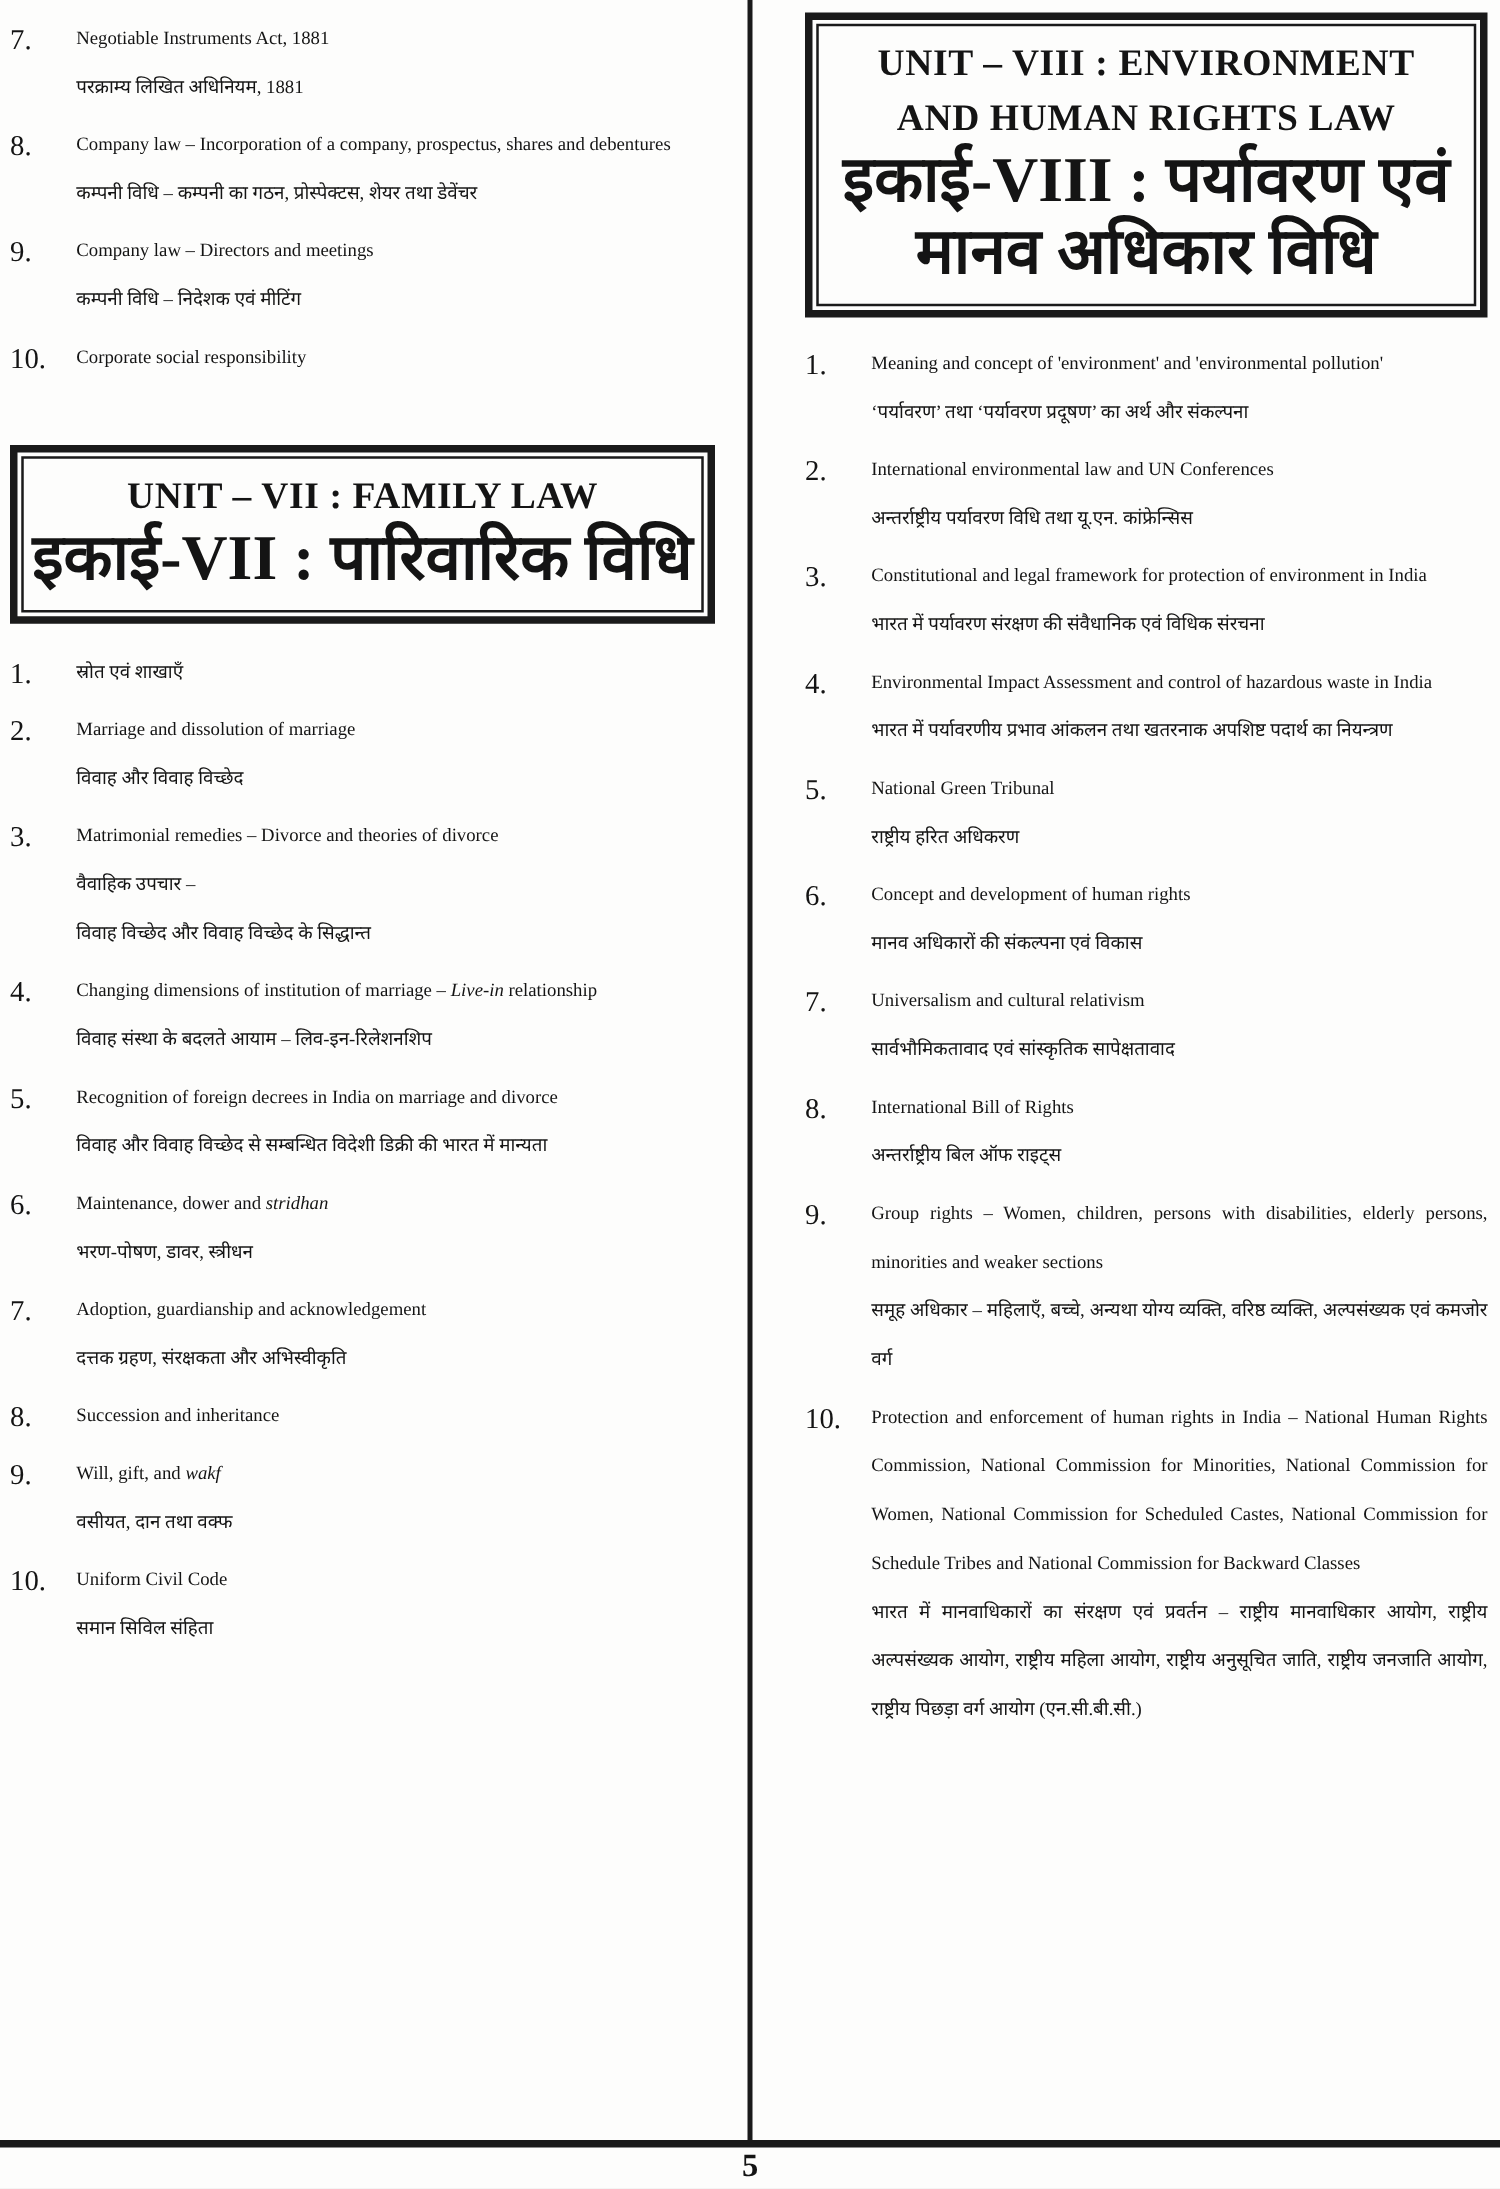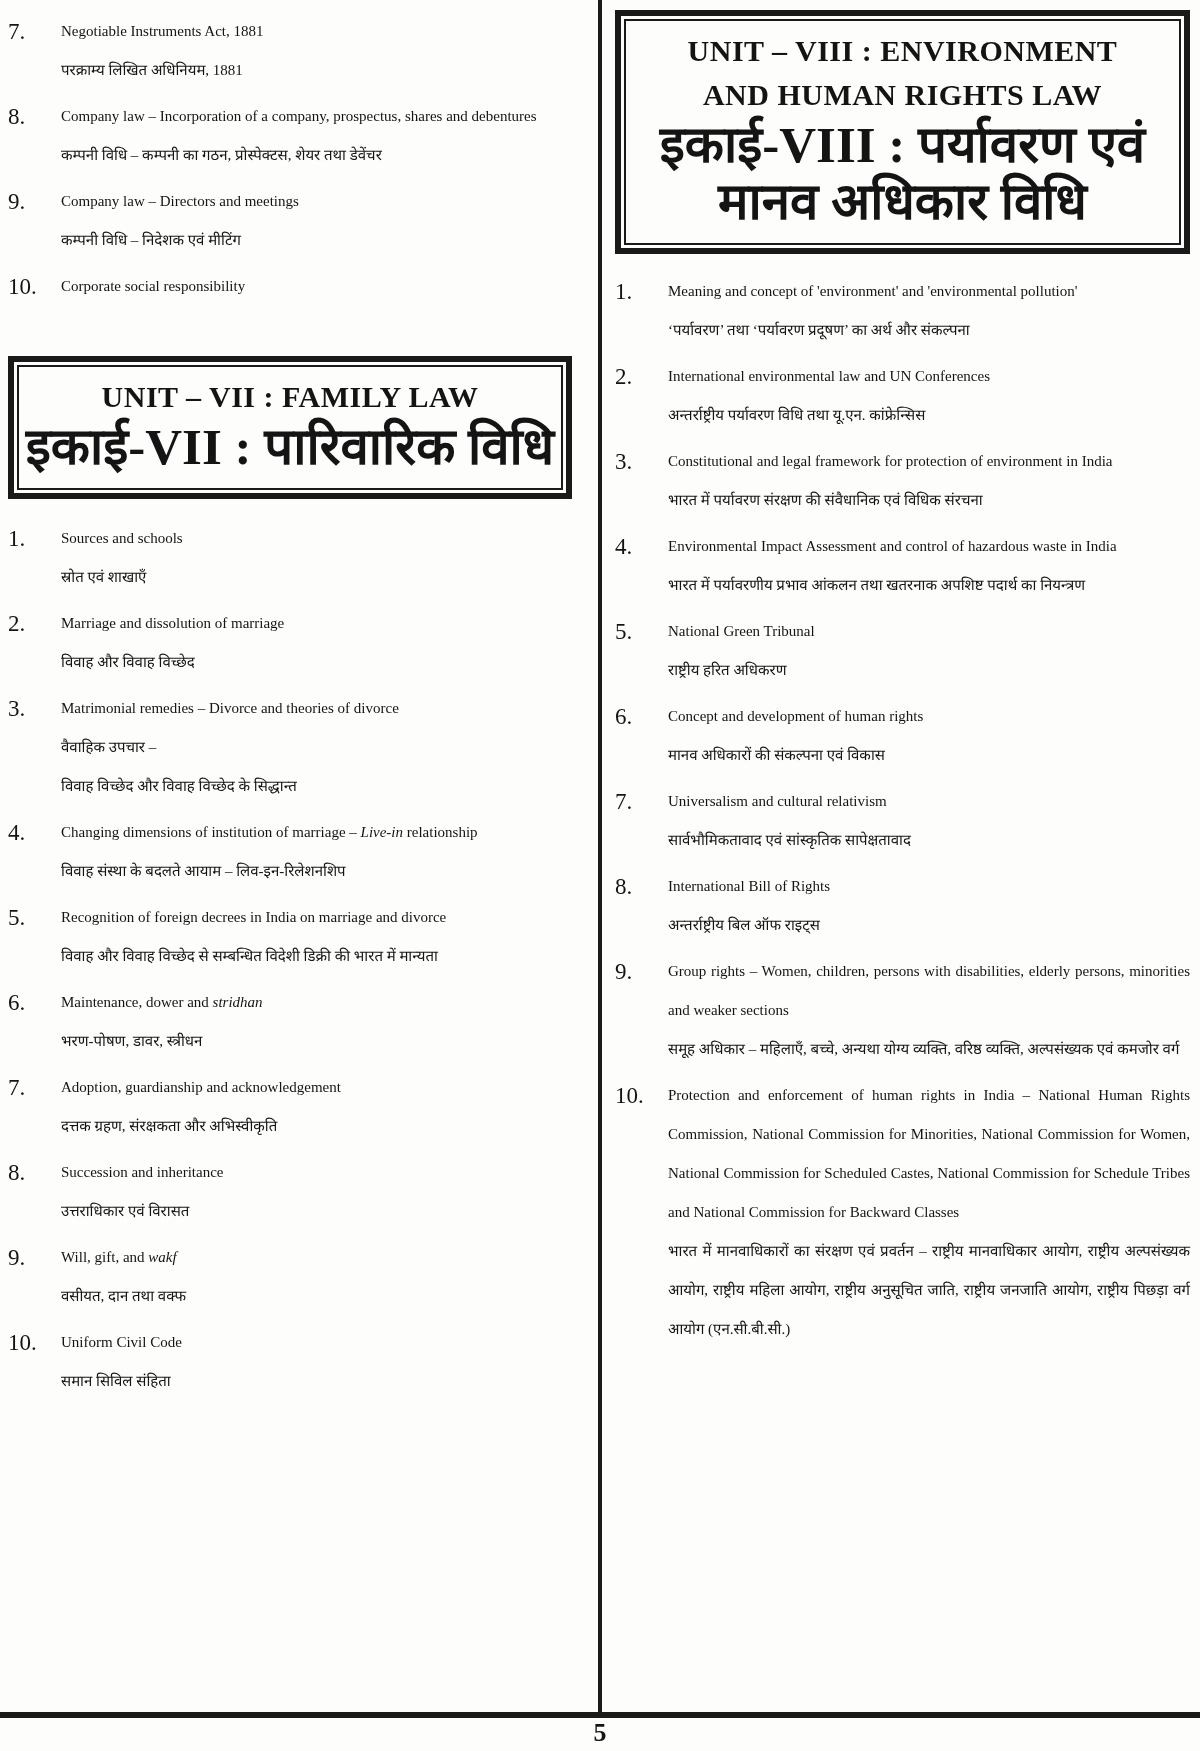--- a/index.html
+++ b/index.html
@@ -20,21 +20,22 @@
   }
   .col-left {
     width:602px; flex:0 0 602px;
     box-sizing:border-box;
     border-right:4px solid #1a1a1a;
     padding:12px 10px 0 8px;
   }
   .col-right {
     flex:1;
     box-sizing:border-box;
-    padding:8px 10px 0 13px;
+    padding:8px 10px 0 26px;
+    margin-left:16px;
   }
   .item { display:flex; margin:0 0 7px 0; }
   .item .num {
     flex:0 0 53px;
     font-size:23px; line-height:39px;
   }
   .item .body { flex:1; min-width:0; }
   .t-en, .t-hi {
     display:block;
     font-size:15px; line-height:39px;
@@ -117,21 +118,20 @@
       <div class="unit-box left-box">
         <div class="unit-box-inner">
           <span class="unit-title-en">UNIT – VII : FAMILY LAW</span>
           <span class="unit-title-hi">इकाई-VII : पारिवारिक विधि</span>
         </div>
       </div>
 
       <div class="item">
         <span class="num">1.</span>
         <span class="body">
-          <span class="t-en">Sources and schools</span>
           <span class="t-hi">स्रोत एवं शाखाएँ</span>
         </span>
       </div>
       <div class="item">
         <span class="num">2.</span>
         <span class="body">
           <span class="t-en">Marriage and dissolution of marriage</span>
           <span class="t-hi">विवाह और विवाह विच्छेद</span>
         </span>
       </div>
@@ -168,21 +168,20 @@
         <span class="num">7.</span>
         <span class="body">
           <span class="t-en">Adoption, guardianship and acknowledgement</span>
           <span class="t-hi">दत्तक ग्रहण, संरक्षकता और अभिस्वीकृति</span>
         </span>
       </div>
       <div class="item">
         <span class="num">8.</span>
         <span class="body">
           <span class="t-en">Succession and inheritance</span>
-          <span class="t-hi">उत्तराधिकार एवं विरासत</span>
         </span>
       </div>
       <div class="item">
         <span class="num">9.</span>
         <span class="body">
           <span class="t-en"><span>Will, gift, and </span><i>wakf</i><span></span></span>
           <span class="t-hi">वसीयत, दान तथा वक्फ</span>
         </span>
       </div>
       <div class="item">

